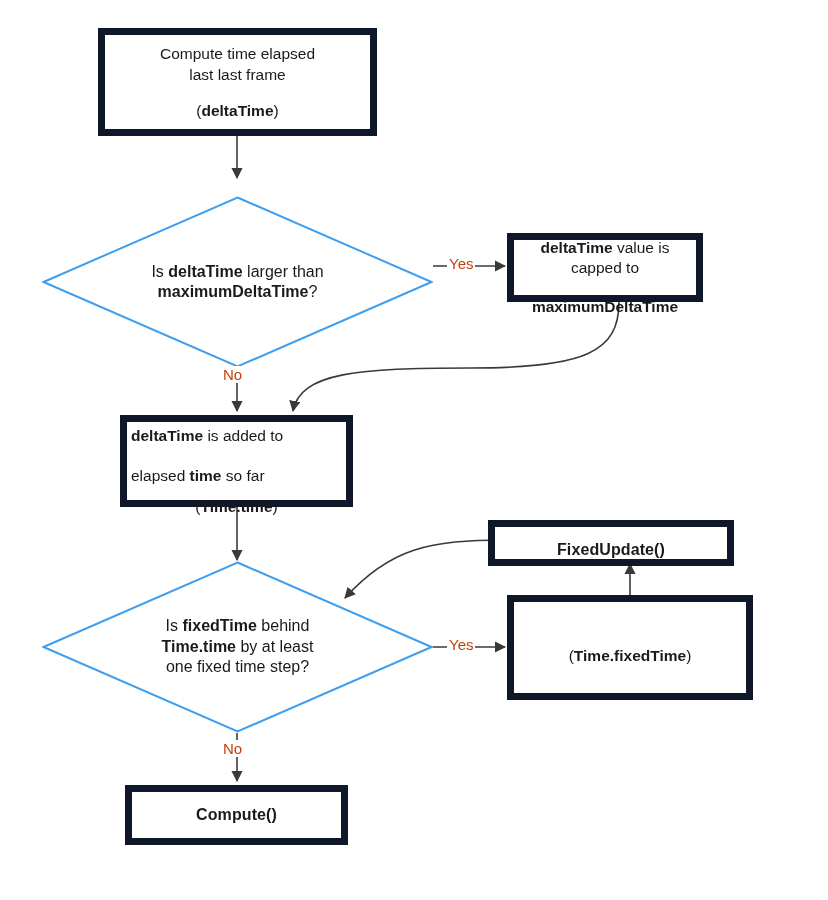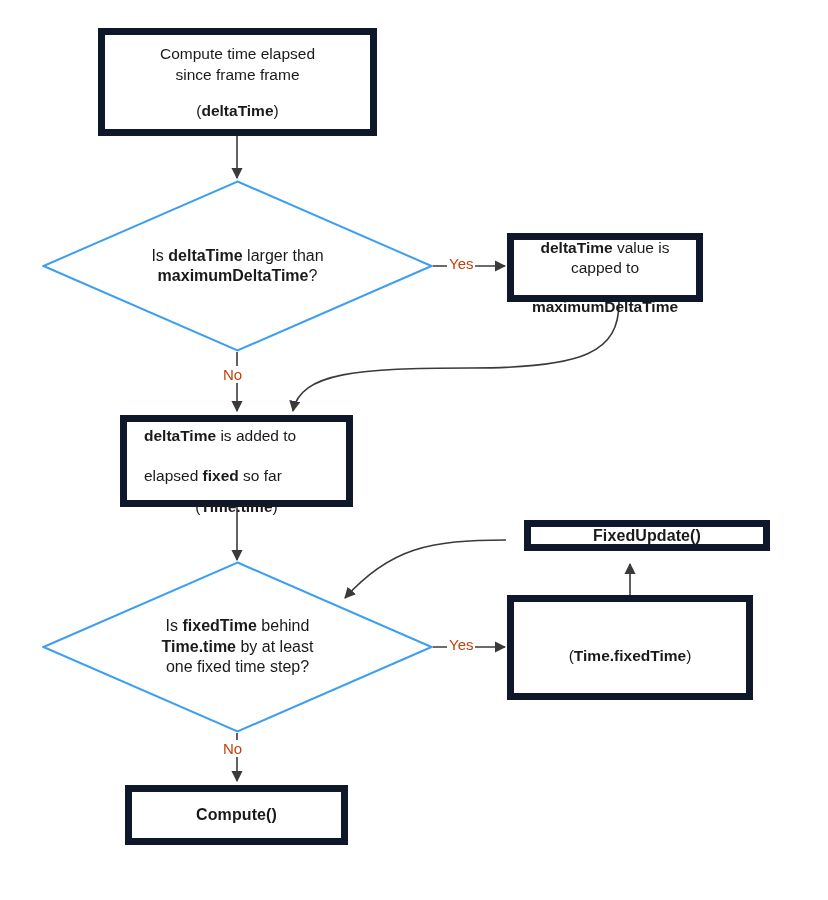--- a/index.html
+++ b/index.html
@@ -119,25 +119,25 @@
       <line x1="237" y1="733" x2="237" y2="781" marker-end="url(#arrow)"></line>
 
       <line x1="630" y1="595" x2="630" y2="564" marker-end="url(#arrow)"></line>
 
       <path d="M 506 540 C 430 540 390 548 345 598" marker-end="url(#arrow)"></path>
     </g>
   </svg>
 
   <div class="node box" style="left:98px; top:28px; width:279px; height:108px;">
     <div class="txt">Compute time elapsed</div>
-    <div class="txt">since frame frame</div>
+    <div class="txt">last last frame</div>
     <div class="paren"><span class="thin">(</span><span>deltaTime</span><span class="thin">)</span></div>
   </div>
 
-  <div class="node diamond-wrap" style="left:42px; top:180px; width:391px; height:172px;align-items:center;">
+  <div class="node diamond-wrap" style="left:42px; top:196px; width:391px; height:172px;align-items:center;">
     <svg width="391" height="172" viewBox="0 0 391 172">
       <polygon points="195.5,1.5 389.5,86 195.5,170.5 1.5,86" fill="#ffffff" stroke="#3e9ef0" stroke-width="2"></polygon>
     </svg>
     <div class="diamond-label">
       <span>Is </span><b>deltaTime</b><span> larger than</span><br>
       <b>maximumDeltaTime</b><span>?</span>
     </div>
   </div>
 
   <div class="edge-label" style="left:447px; top:255px;">Yes</div>
@@ -145,43 +145,43 @@
   <div class="edge-label" style="left:221px; top:366px;">No</div>
 
   <div class="node box" style="left:507px; top:233px; width:196px; height:69px;">
     <div class="txt tight">
       <b>deltaTime</b><span> value is capped to</span><br>
       <b>maximumDeltaTime</b>
     </div>
   </div>
 
   <div class="node box" style="left:120px; top:415px; width:233px; height:92px;">
-    <div class="txt tight" style="text-align:left; padding-left:17px; align-self:flex-start;">
+    <div class="txt tight" style="text-align:left; padding-left:4px; align-self:flex-start;">
       <b>deltaTime</b><span> is added to</span><br>
-      <span>elapsed </span><b>fixed</b><span> so far</span>
+      <span>elapsed </span><b>time</b><span> so far</span>
     </div>
     <div class="paren" style="margin-top:12px;"><span class="thin">(</span><span>Time.time</span><span class="thin">)</span></div>
   </div>
 
   <div class="node diamond-wrap" style="left:42px; top:561px; width:391px; height:172px;">
     <svg width="391" height="172" viewBox="0 0 391 172">
       <polygon points="195.5,1.5 389.5,86 195.5,170.5 1.5,86" fill="#ffffff" stroke="#3e9ef0" stroke-width="2"></polygon>
     </svg>
     <div class="diamond-label">
       <span>Is </span><b>fixedTime</b><span> behind</span><br>
       <b>Time.time</b><span> by at least</span><br>
       <span>one fixed time step?</span>
     </div>
   </div>
 
   <div class="edge-label" style="left:447px; top:636px;">Yes</div>
 
   <div class="edge-label" style="left:221px; top:740px;">No</div>
 
-  <div class="node box" style="left:524px; top:520px; width:246px; height:31px;">
+  <div class="node box" style="left:488px; top:520px; width:246px; height:46px;justify-content:flex-end;">
     <div class="mono-title">FixedUpdate()</div>
   </div>
 
   <div class="node box" style="left:507px; top:595px; width:246px; height:105px;">
     <div class="paren" style="margin-top:16px;"><span class="thin">(</span><span>Time.fixedTime</span><span class="thin">)</span></div>
   </div>
 
   <div class="node box" style="left:125px; top:785px; width:223px; height:60px;">
     <div class="mono-title">Compute()</div>
   </div>

